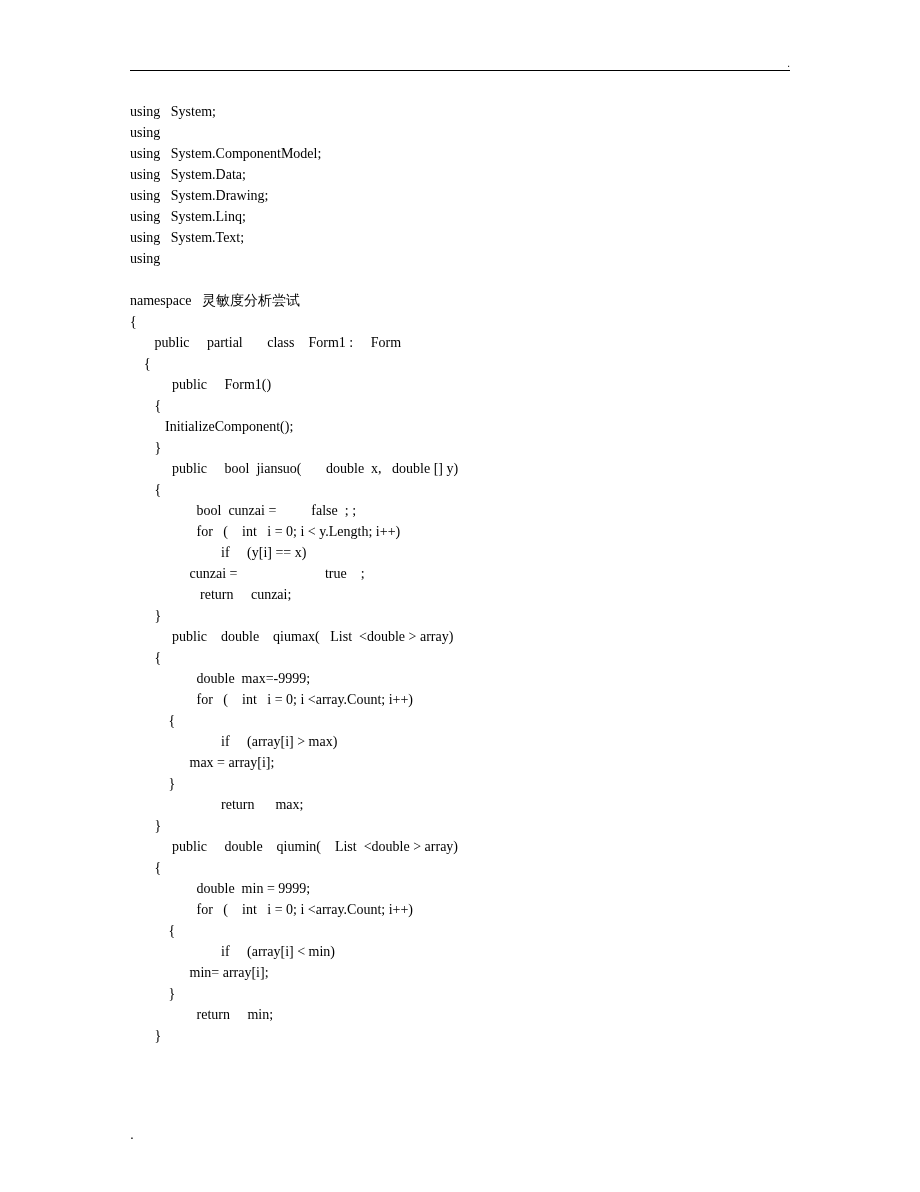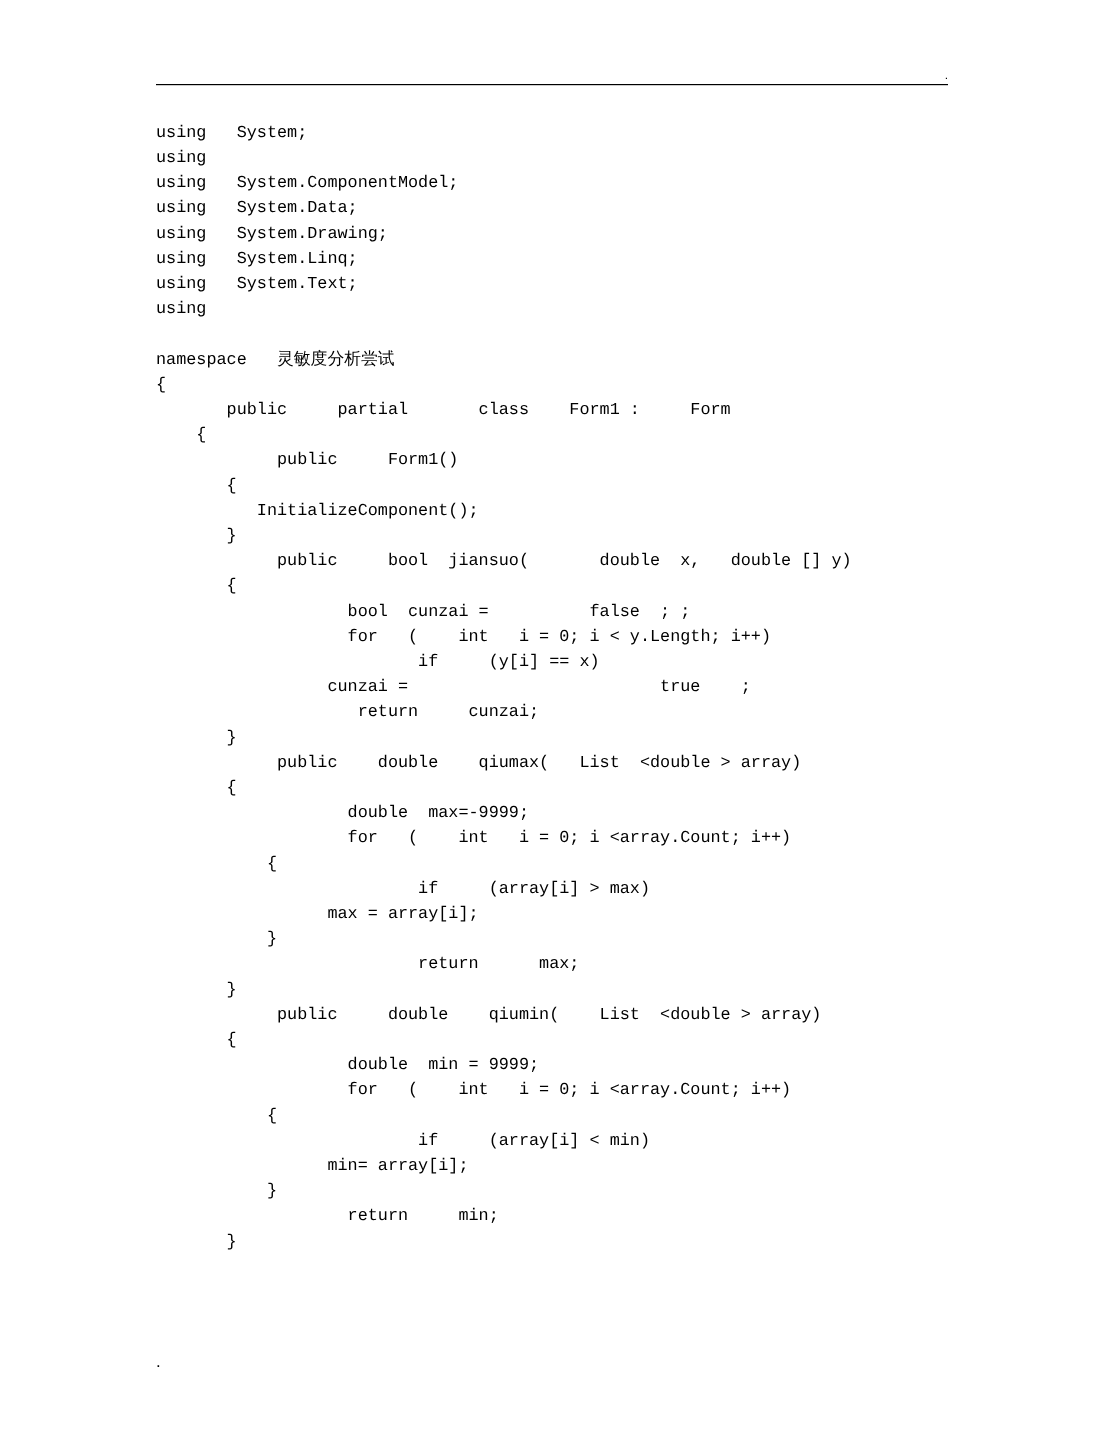--- a/index.html
+++ b/index.html
@@ -20,21 +20,21 @@
     box-sizing: border-box;
   }
   .hr-top {
     border: none;
     border-top: 1px solid #000;
     margin: 0 0 30px 0;
   }
   .code {
     white-space: pre;
     line-height: 1.5;
-    font-family: Liberation Mono, monospace;
+    font-family: Liberation Serif, serif;
     font-size: 14px;
   }
   .footer-dot {
     position: absolute;
     bottom: 50px;
     left: 130px;
     font-size: 14px;
   }
   .top-dot {
     position: absolute;

